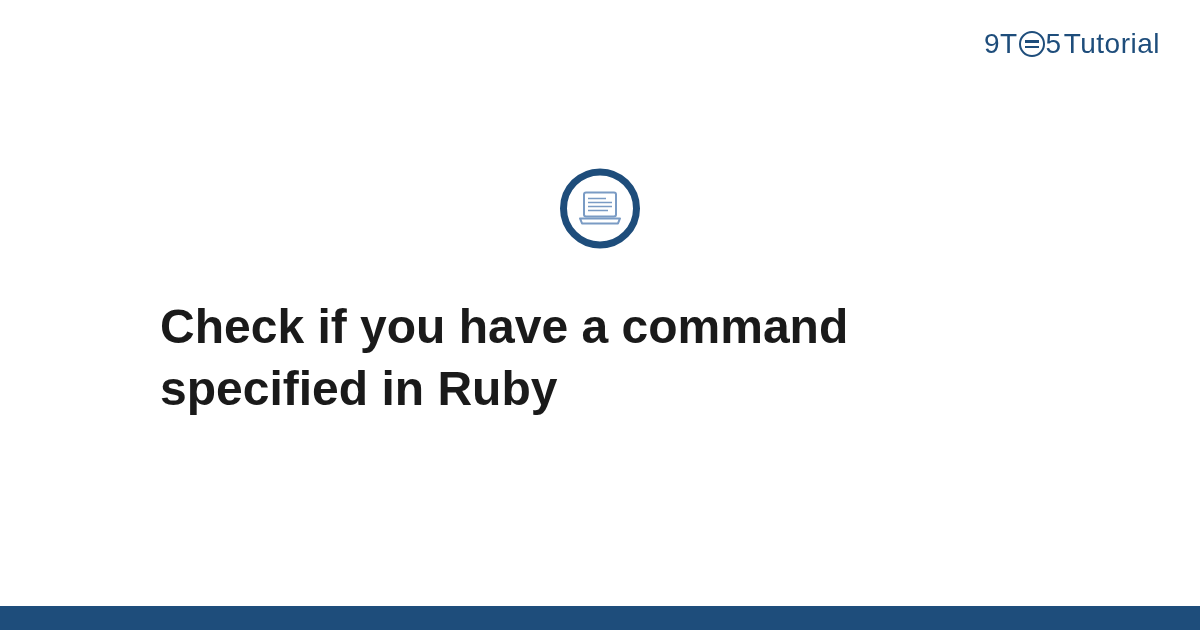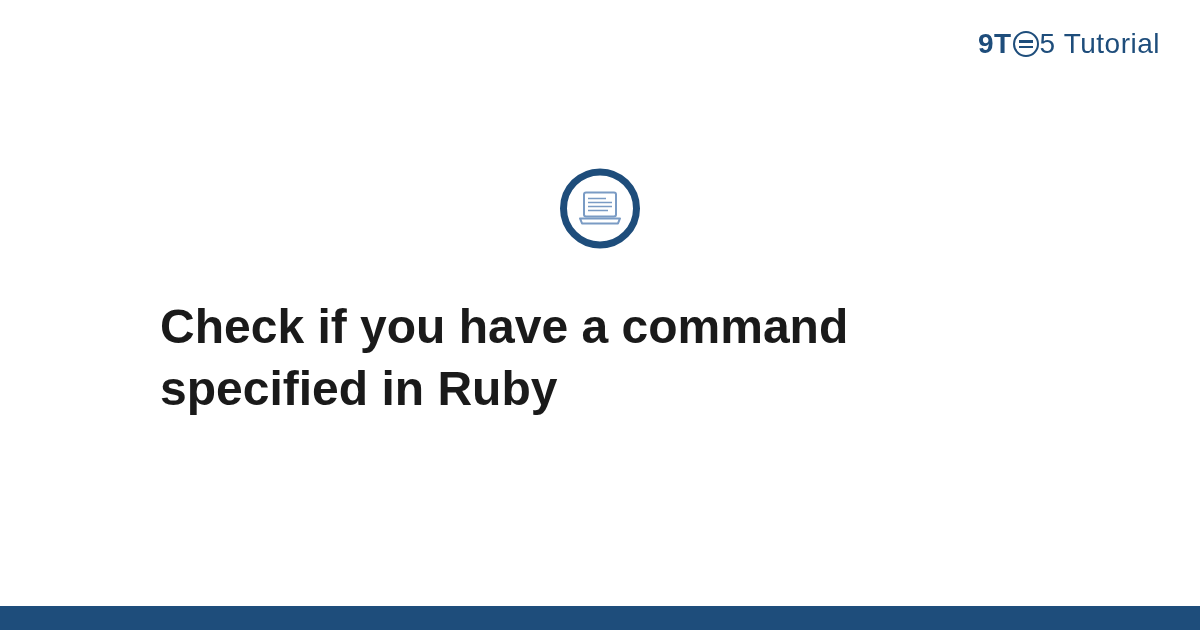--- a/index.html
+++ b/index.html
@@ -20,21 +20,21 @@
       top: 28px;
       right: 40px;
       font-size: 28px;
       font-weight: 400;
       color: #1e4d7b;
       letter-spacing: 0.5px;
       display: flex;
       align-items: center;
     }
     .logo-9t {
-      font-weight: 700;
+      font-weight: 400;
     }
     .logo-o {
       display: inline-flex;
       align-items: center;
       justify-content: center;
       width: 26px;
       height: 26px;
       border: 2.5px solid #1e4d7b;
       border-radius: 50%;
       margin: 0 1px;
@@ -54,21 +54,21 @@
       width: 14px;
       height: 2.5px;
       background: #1e4d7b;
       bottom: 7px;
     }
     .logo-5 {
       font-weight: 500;
     }
     .logo-tutorial {
       font-weight: 300;
-      margin-left: 8px;
+      margin-left: 2px;
     }
     .center-content {
       position: absolute;
       top: 50%;
       left: 50%;
       transform: translate(-50%, -58%);
       display: flex;
       flex-direction: column;
       align-items: center;
       width: 100%;

